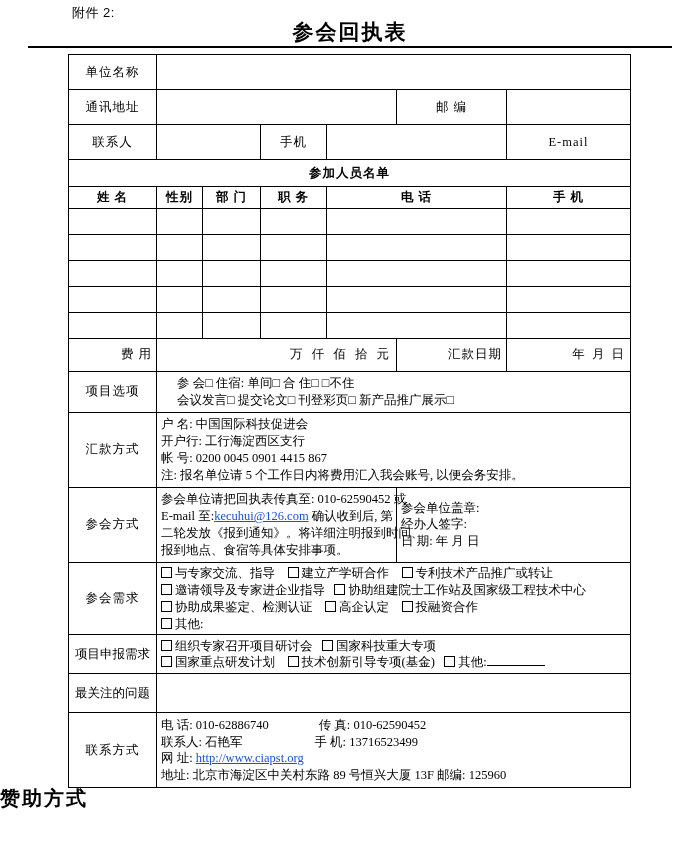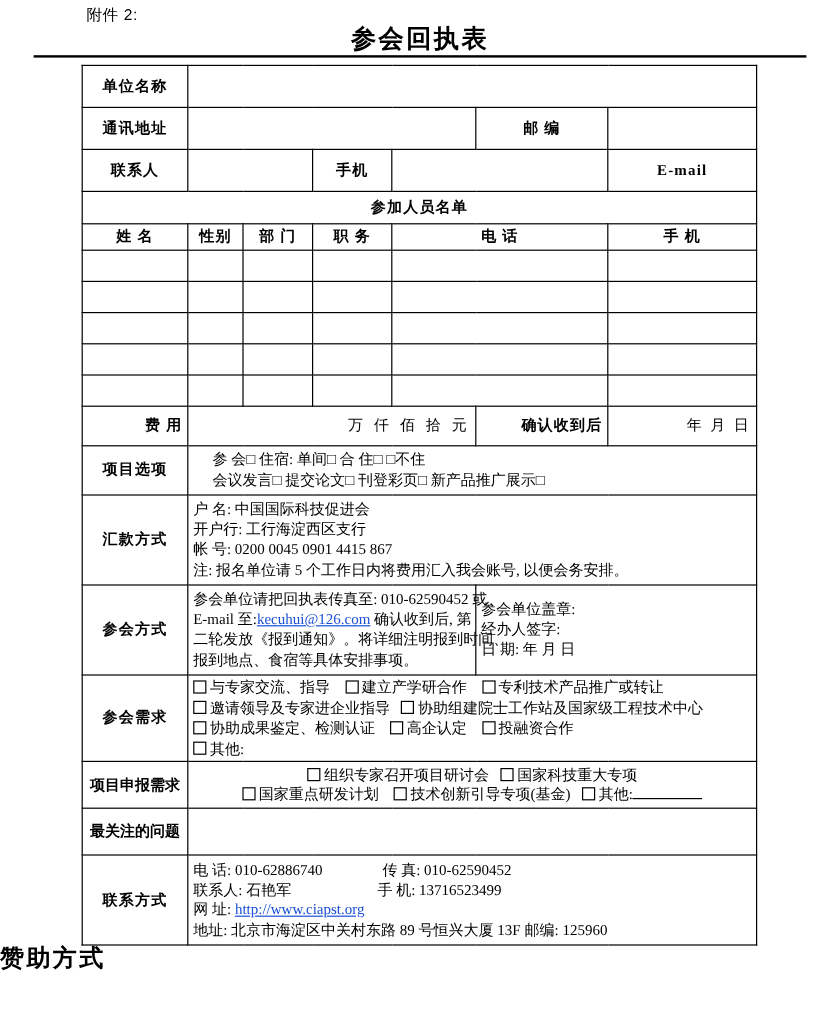--- a/index.html
+++ b/index.html
@@ -40,21 +40,21 @@
   }
   table.main td{
     border:1px solid #000;
     padding:2px 4px;
     font-size:12.5px;
     vertical-align:middle;
     line-height:1.35;
   }
   .lbl{
     text-align:center;
-    font-weight:bold;
+    font-weight:normal;
     font-size:13px;
     letter-spacing:1px;
     white-space:nowrap;
   }
   .ctr{text-align:center;}
   .hdr{
     text-align:center;font-weight:bold;font-size:13px;letter-spacing:1px;
   }
   .blank{height:26px;}
   .cell-txt{font-size:12.5px;line-height:1.55;}
@@ -160,21 +160,21 @@
       <td></td>
       <td></td>
       <td></td>
       <td colspan="2"></td>
       <td></td>
     </tr>
 
     <tr class="fee-row">
       <td class="lbl">费  用</td>
       <td colspan="4" class="ctr" style="letter-spacing:3px;">万    仟    佰    拾    元</td>
-      <td class="lbl">确认收到后</td>
+      <td class="lbl">汇款日期</td>
       <td class="ctr" style="letter-spacing:2px;">年  月  日</td>
     </tr>
 
     <tr>
       <td class="lbl">项目选项</td>
       <td colspan="6" class="cell-txt" style="height:36px;padding-left:20px;">
         <div>参 会□        住宿: 单间□    合 住□    □不住</div>
         <div>会议发言□    提交论文□      刊登彩页□    新产品推广展示□</div>
       </td>
     </tr>
@@ -224,21 +224,21 @@
           &nbsp;&nbsp;&nbsp;<span class="cb"></span><span>投融资合作</span>
         </div>
         <div class="need-line">
           <span class="cb"></span><span>其他:</span>
         </div>
       </td>
     </tr>
 
     <tr>
       <td class="lbl" style="letter-spacing:0;">项目申报需求</td>
-      <td colspan="6" class="cell-txt" style="height:34px;text-align:center;">
+      <td colspan="6" class="cell-txt" style="height:34px;">
         <div class="need-line">
           <span class="cb"></span><span>组织专家召开项目研讨会</span>
           &nbsp;&nbsp;<span class="cb"></span><span>国家科技重大专项</span>
         </div>
         <div class="need-line">
           <span class="cb"></span><span>国家重点研发计划</span>
           &nbsp;&nbsp;&nbsp;<span class="cb"></span><span>技术创新引导专项(基金)</span>
           &nbsp;&nbsp;<span class="cb"></span><span>其他:</span><span class="ul"></span>
         </div>
       </td>

